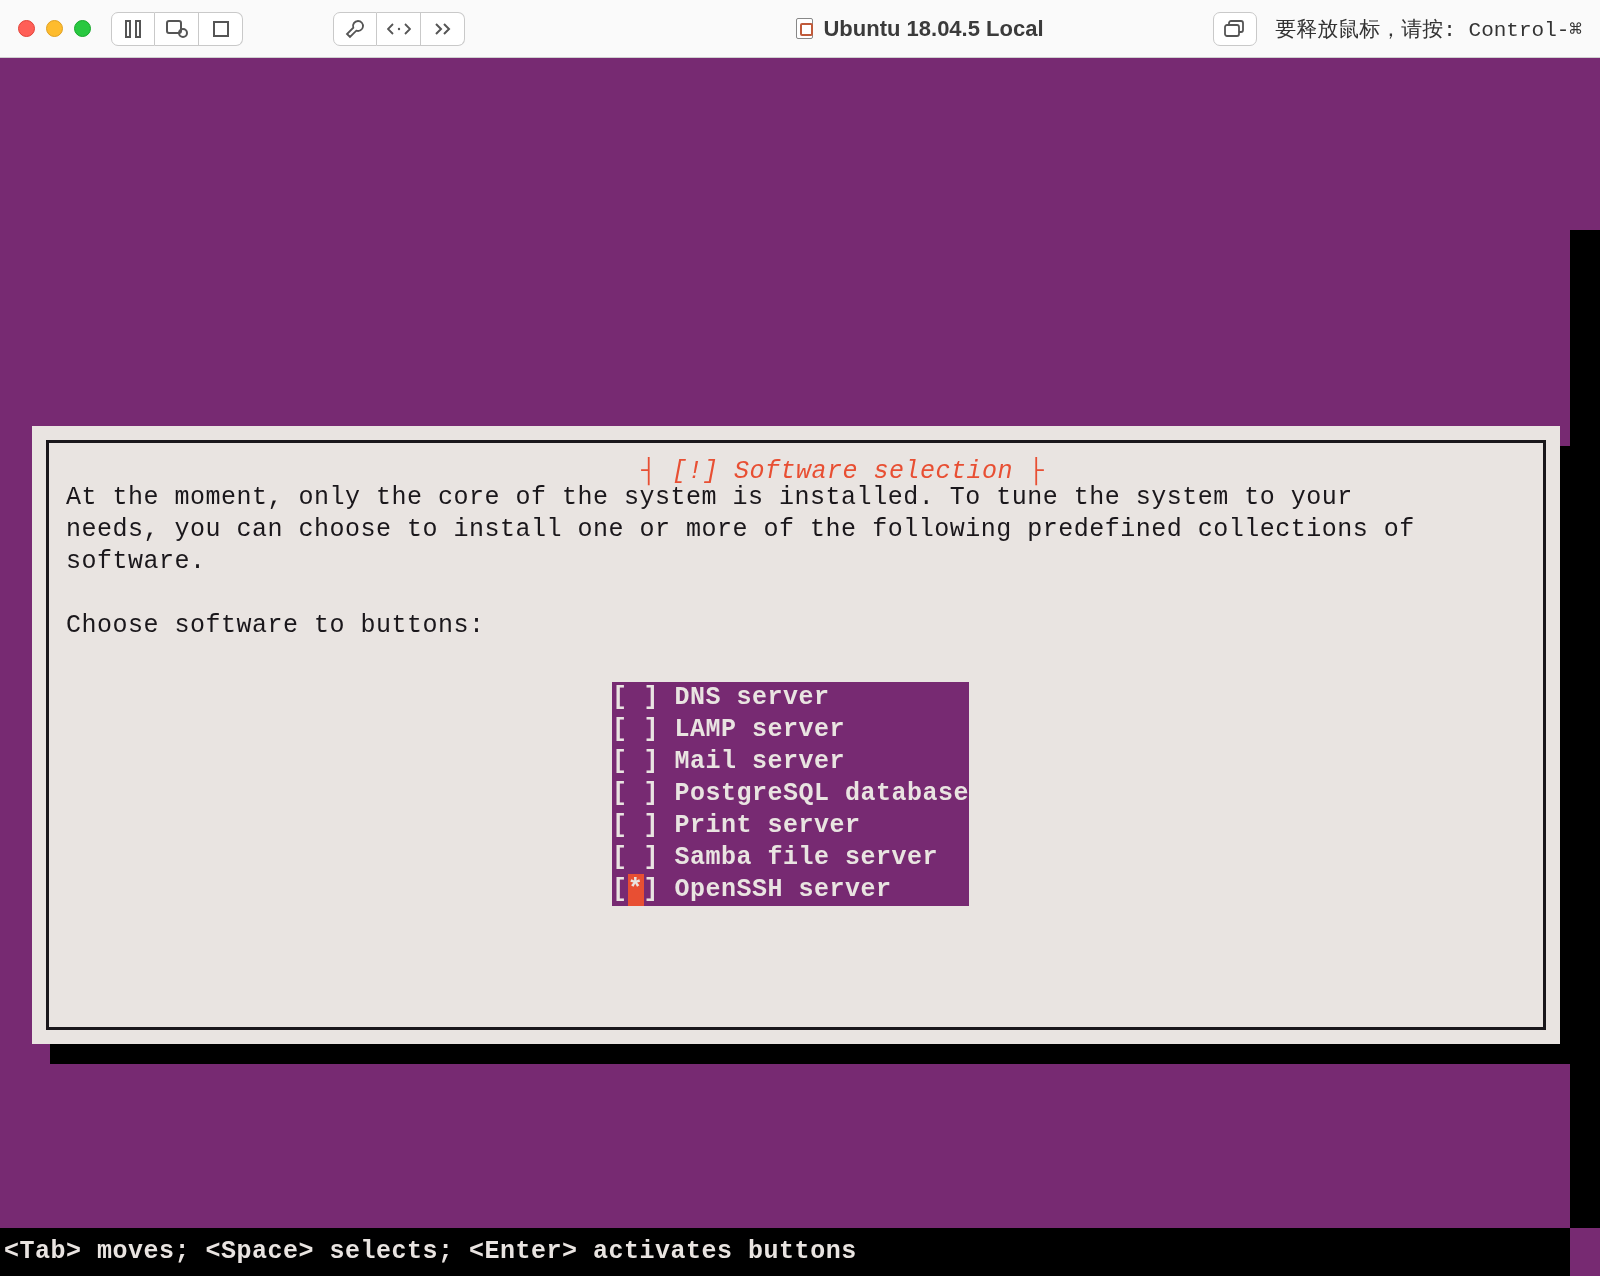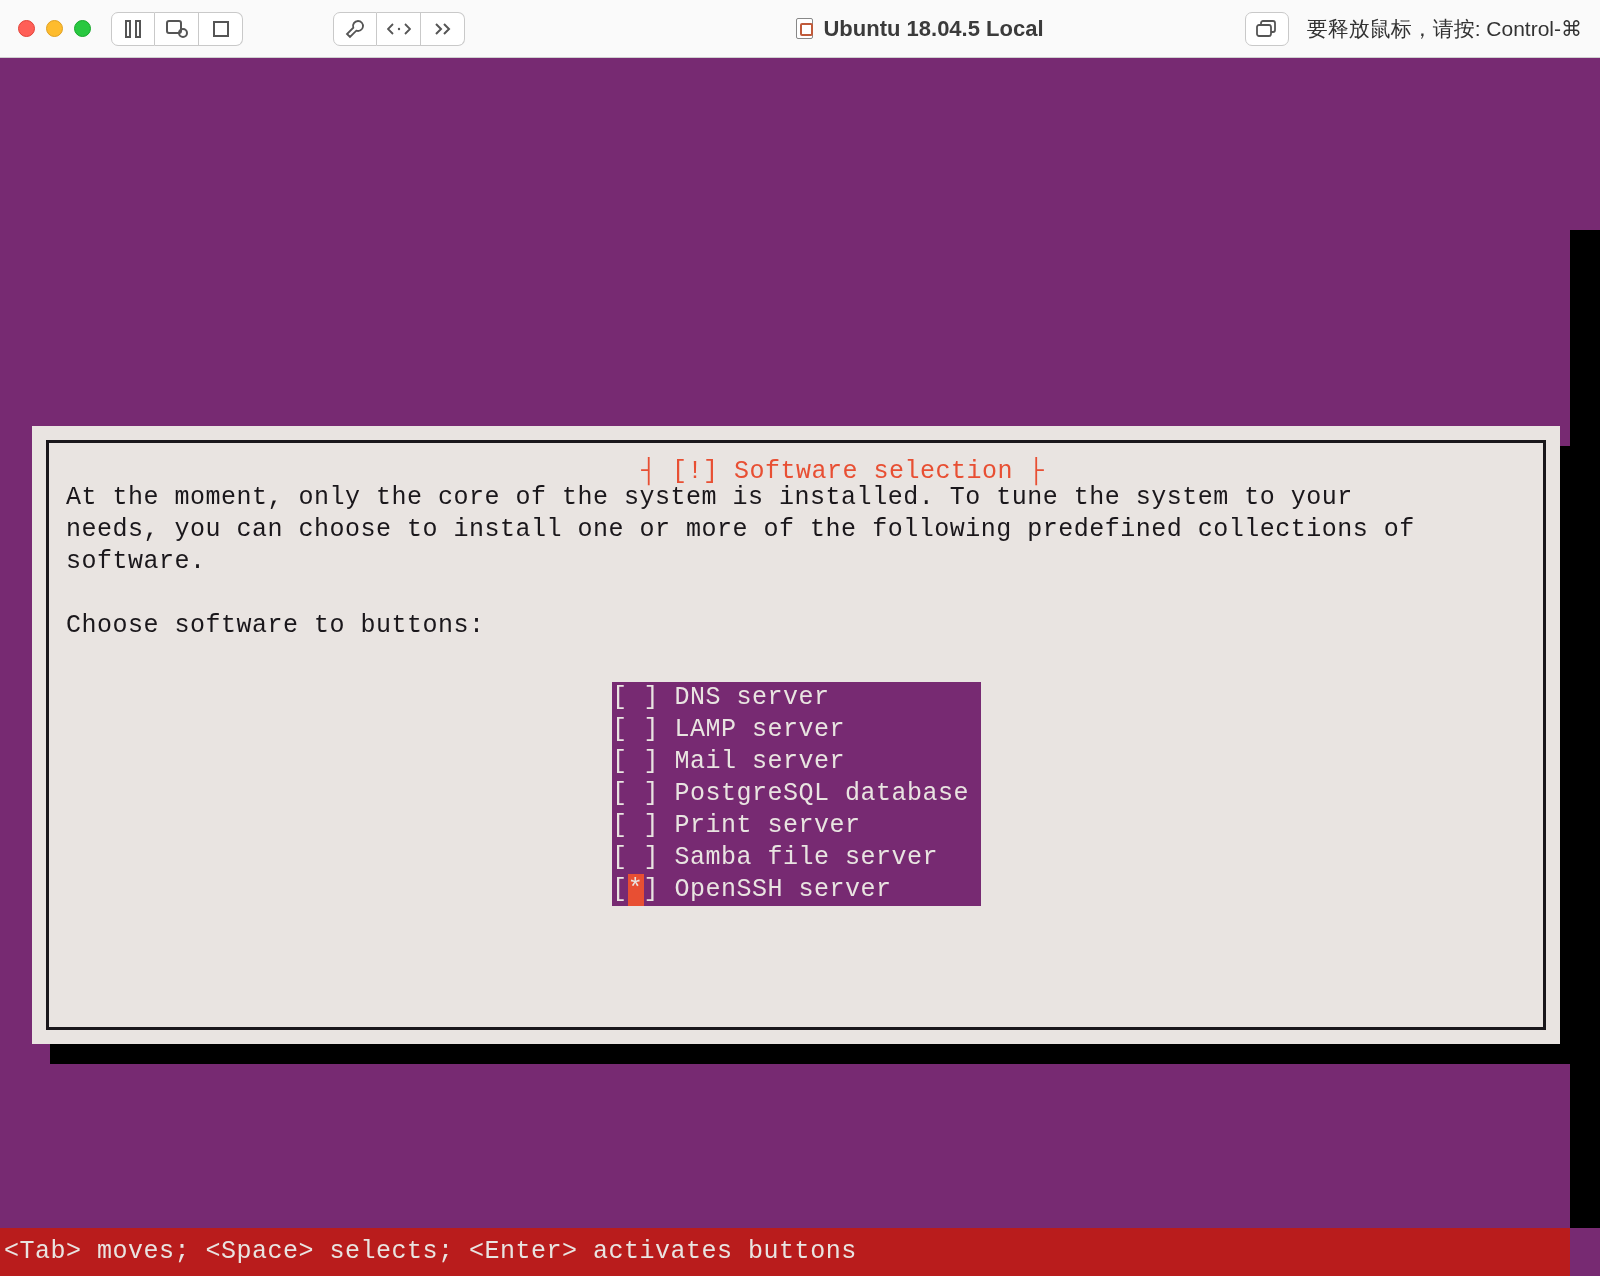--- a/index.html
+++ b/index.html
@@ -39,44 +39,45 @@
 
   .title-center {
     position:absolute; left:0; right:0; margin:auto; width:fit-content;
     display:flex; align-items:center; gap:10px;
     transform: translateX(120px);
     font-size:22px; font-weight:600; color:#3b3b3b;
   }
   .doc-icon { width:17px; height:21px; border:1px solid #888; border-radius:2px; position:relative; background:#fff;}
   .doc-icon::after { content:""; position:absolute; left:3px; top:4px; width:9px; height:9px; border:2px solid #c05a3a; border-radius:2px; }
 
-  .right-cluster { margin-left:auto; display:flex; align-items:center; gap:18px; }
+  .right-cluster { margin-left:auto; display:flex; align-items:center; gap:18px;font-family:Liberation Mono, monospace; }
   .hint-text { font-size:21px; color:#333; }
 
   
   .vm-area {
     width: 1600px;
     height: 1218px; 
     background: #772a72; 
     position: relative;
     font-family: "Menlo","Consolas","Liberation Mono",monospace;
     color:#e9e4e1;
   }
 
   
   .bottom-bar {
     position:absolute; left:0; bottom:0;
     width:1570px; height:48px;
-    background:#b91c1c;
+    background:#000000;
     color:#e9e4e1;
     font-size:25px;
     line-height:25px;
     padding: 11px 4px 10px 4px;
     white-space:pre;
     letter-spacing:0.5px;
+    font-weight:bold;
   }
   
   .right-strip {
     position:absolute; right:0; top:172px; width:30px; height:998px;
     background:#000;
   }
 
   
   .dialog-shadow{
     position:absolute; left:50px; top:388px;
@@ -101,37 +102,38 @@
     text-align:center;
     color:#e84f33;
     font-size:25px;
     letter-spacing:0.5px;
     white-space:pre;
   }
   .dialog-title span.box{
     display:inline-block;
     background:#e9e4e1;
     padding:0 14px;
+    font-style:italic;
   }
 
   .dialog-body{
     position:absolute; left:34px; top:56px; right:24px;
     font-size:25px; line-height:32px; letter-spacing:0.5px;
     white-space:pre; color:#1a171b;
   }
 
   .sw-list{
     position:absolute; left:580px; top:256px;
     background:#772a72;
     color:#e9e4e1;
     font-size:25px; line-height:32px; letter-spacing:0.5px;
     white-space:pre;
     padding: 0;
   }
-  .sw-row { display:block; padding:0 12px 0 0;}
+  .sw-row { display:block; padding:0 0 0 0;font-weight:bold;}
   .sel-mark{
     display:inline-block; width:16px; text-align:center;
   }
   .sel-cursor{ background:#e84f33; color:#e9e4e1; }
 
   .continue{
     position:absolute; left:0; right:0; top:494px;
     text-align:center;
     font-size:25px; letter-spacing:0.5px;
     color:#1a171b;

